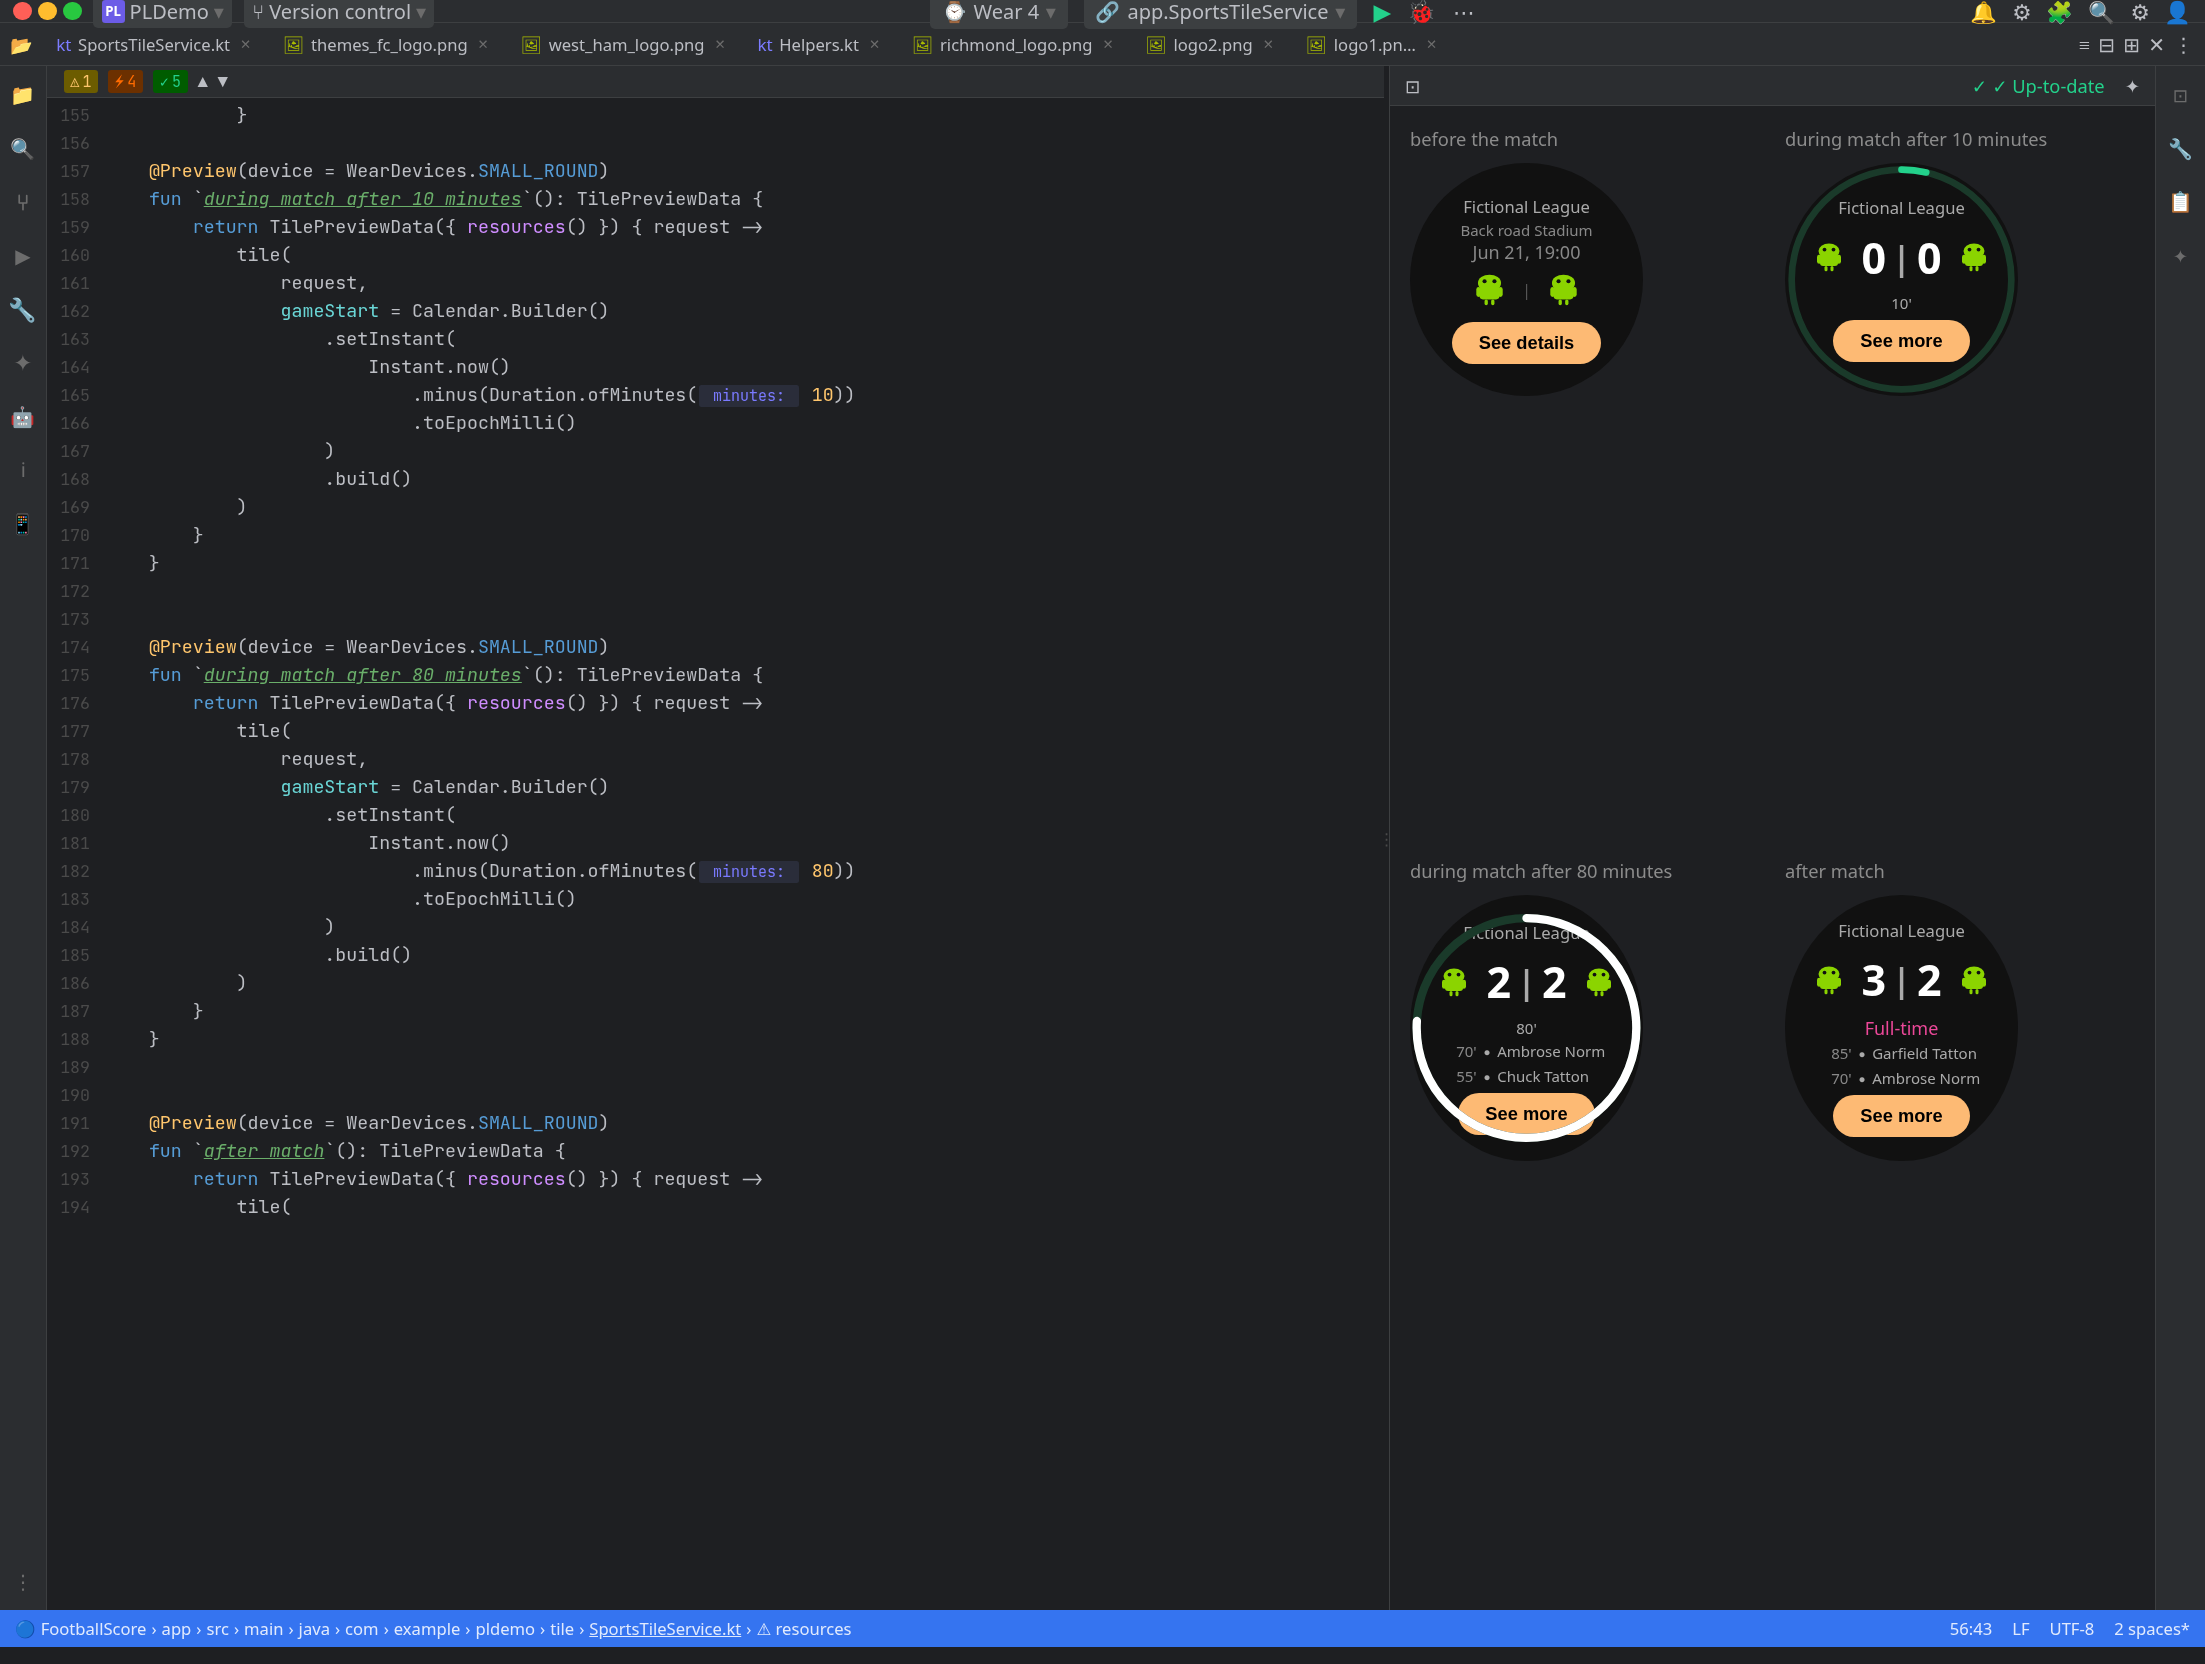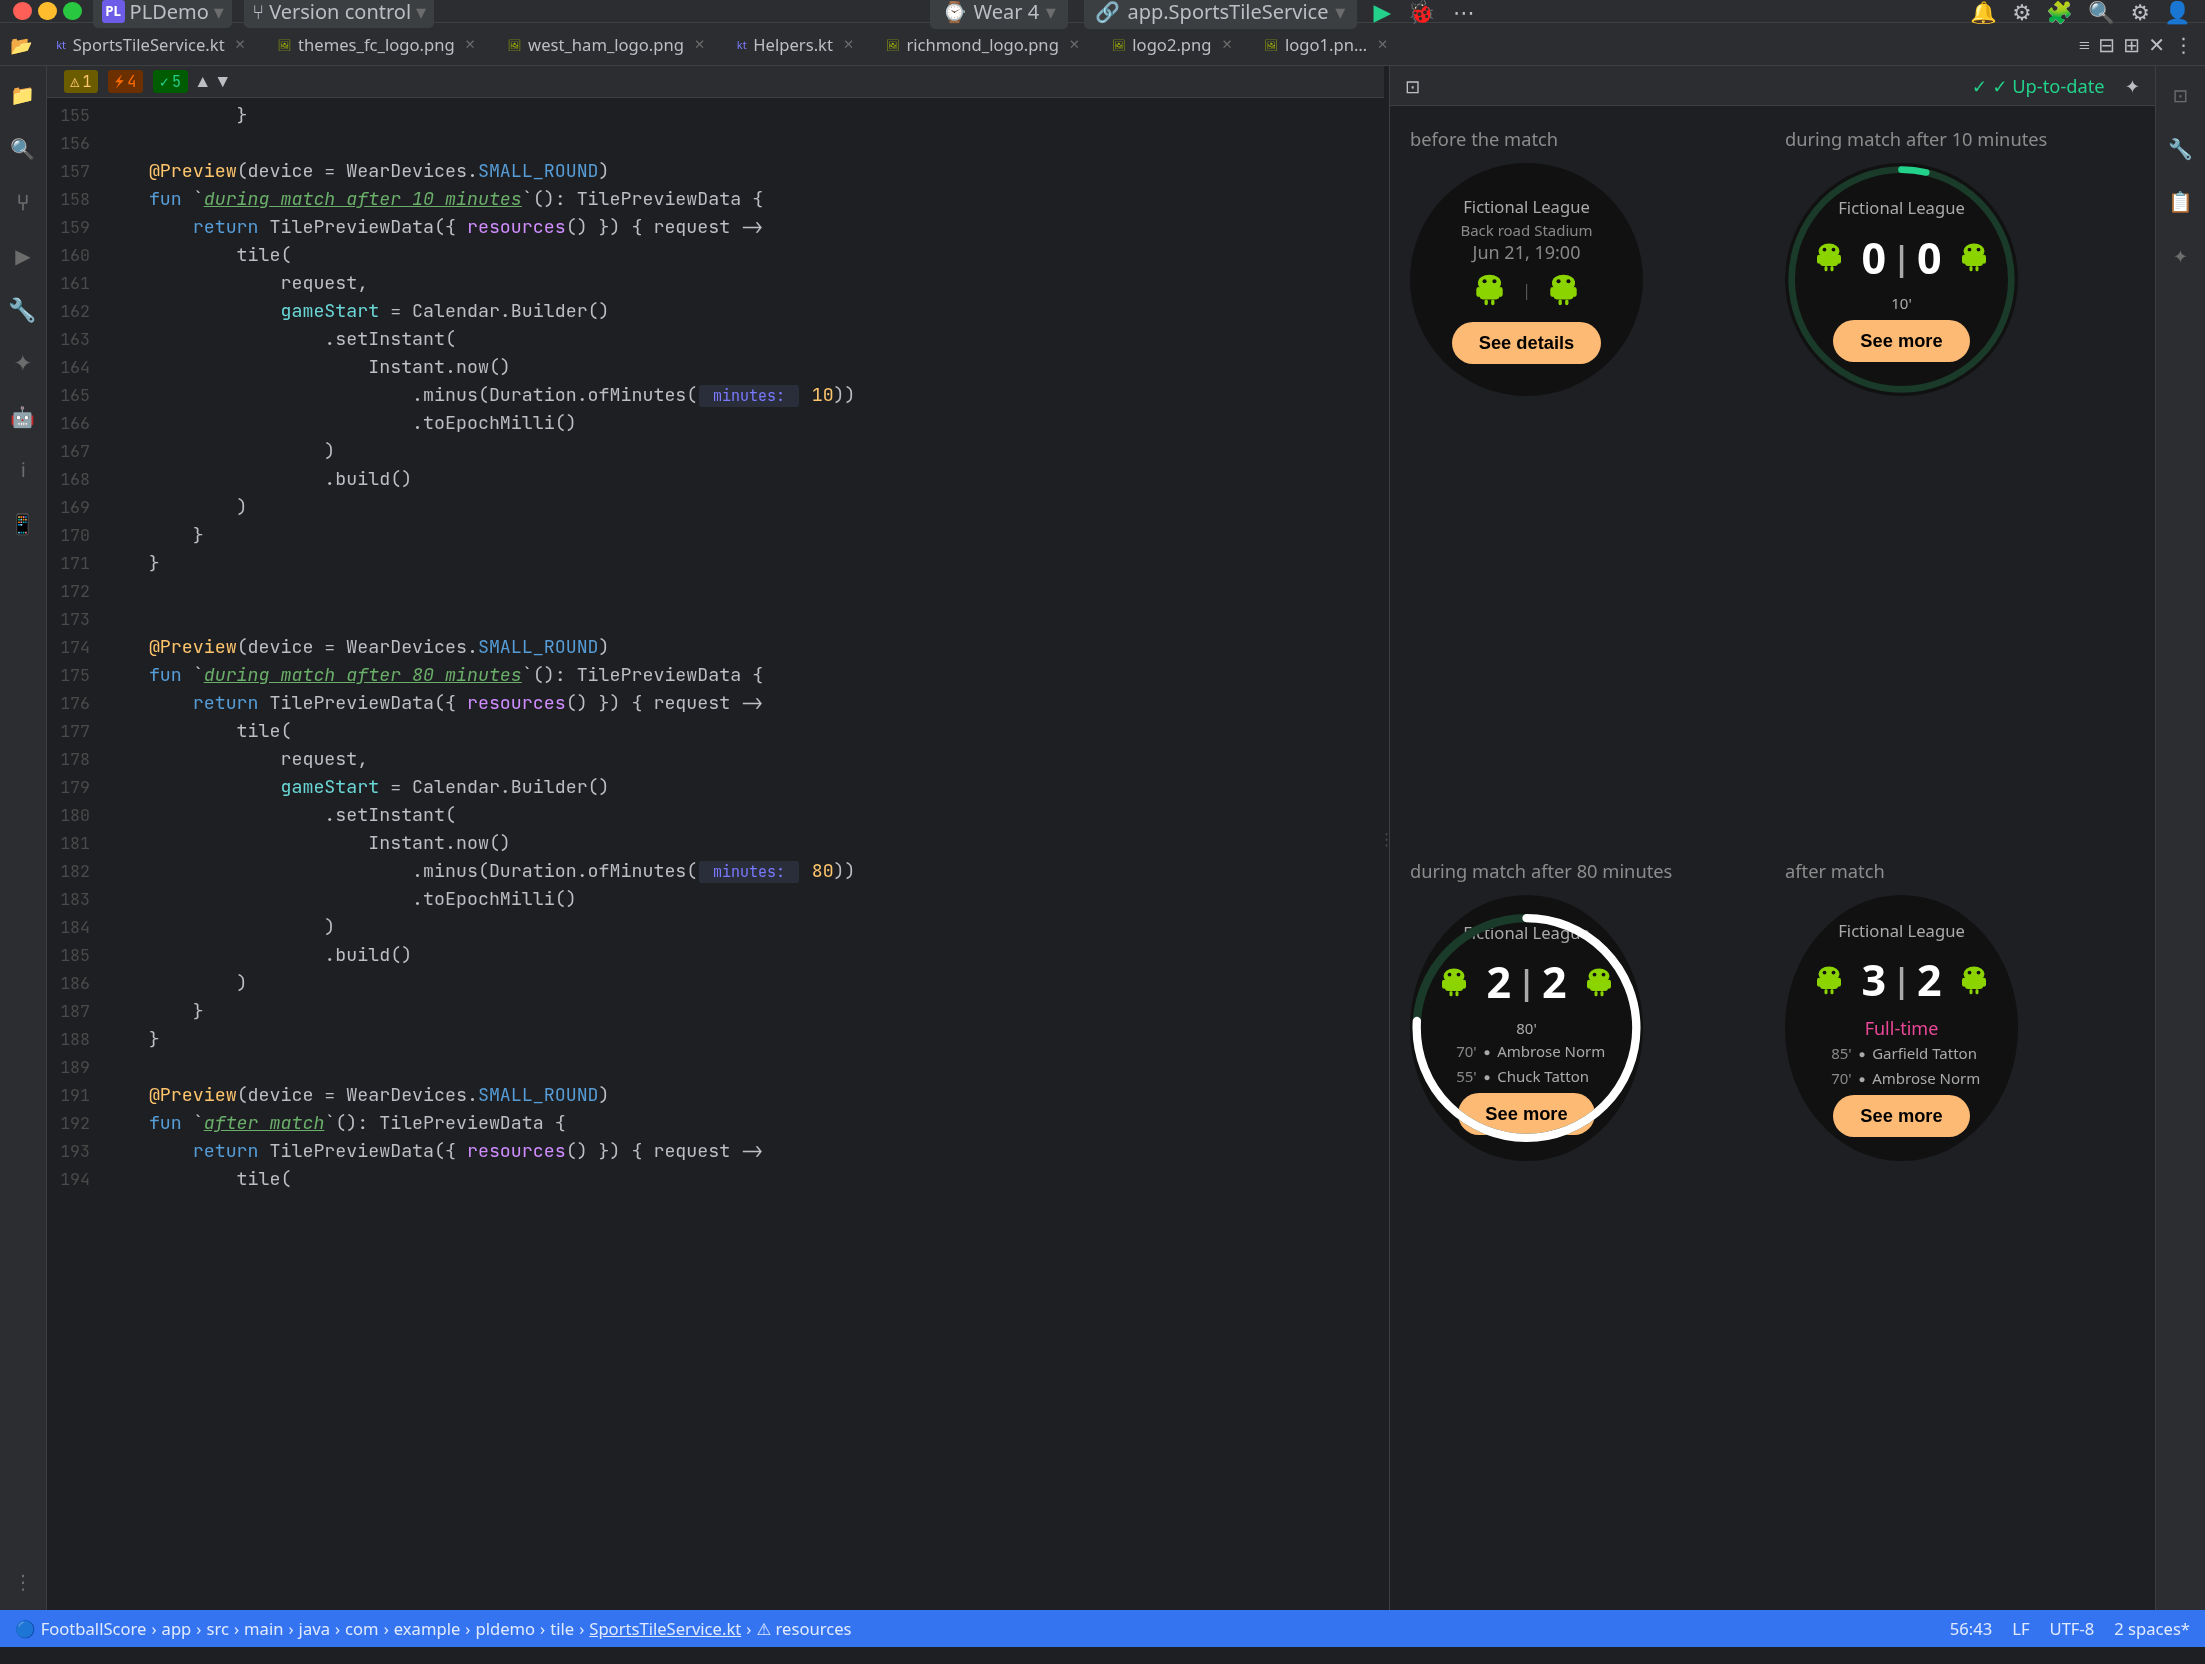--- a/index.html
+++ b/index.html
@@ -74,21 +74,21 @@
       display: flex; align-items: center; gap: 6.7px;
       padding: 5px 15px;
       font-size: 16.6px;
       color: #bcbec4;
       border-radius: 5px 5px 0 0;
       cursor: pointer;
       height: 100%;
       white-space: nowrap;
       position: relative;
     }
-    .tab .tab-icon { font-size: 11px; }
+    .tab .tab-icon { font-size: 17px; }
     .tab .close-icon { font-size: 13.3px; color: #6c6c6c; margin-left: 3.3px; }
     .tab-actions { margin-left: auto; display: flex; gap: 8.3px; padding-right: 8.3px; }
     .tab-actions span { font-size: 20px; color: #bcbec4; cursor: pointer; }
 
     
     #main {
       display: flex;
       height: calc(1664px - 40px - 43px - 37px);
     }
 
@@ -624,20 +624,24 @@
         <div class="code-line">
           <span class="line-num">188</span>
           <span class="line-content">    }</span>
         </div>
 
         <div class="code-line">
           <span class="line-num">189</span>
           <span class="line-content"> </span>
         </div>
 
+        <div class="code-line">
+          <span class="line-num">190</span>
+          <span class="line-content"> </span>
+        </div>
 
         <div class="code-line">
           <span class="line-num">191</span>
           <span class="line-content">    <span class="annotation">@Preview</span>(device = WearDevices.<span class="kw-blue">SMALL_ROUND</span>)</span>
         </div>
 
         <div class="code-line">
           <span class="line-num">192</span>
           <span class="line-content">    <span class="kw-blue">fun</span> `<span class="func-name">after match</span>`(): TilePreviewData {</span>
         </div>

